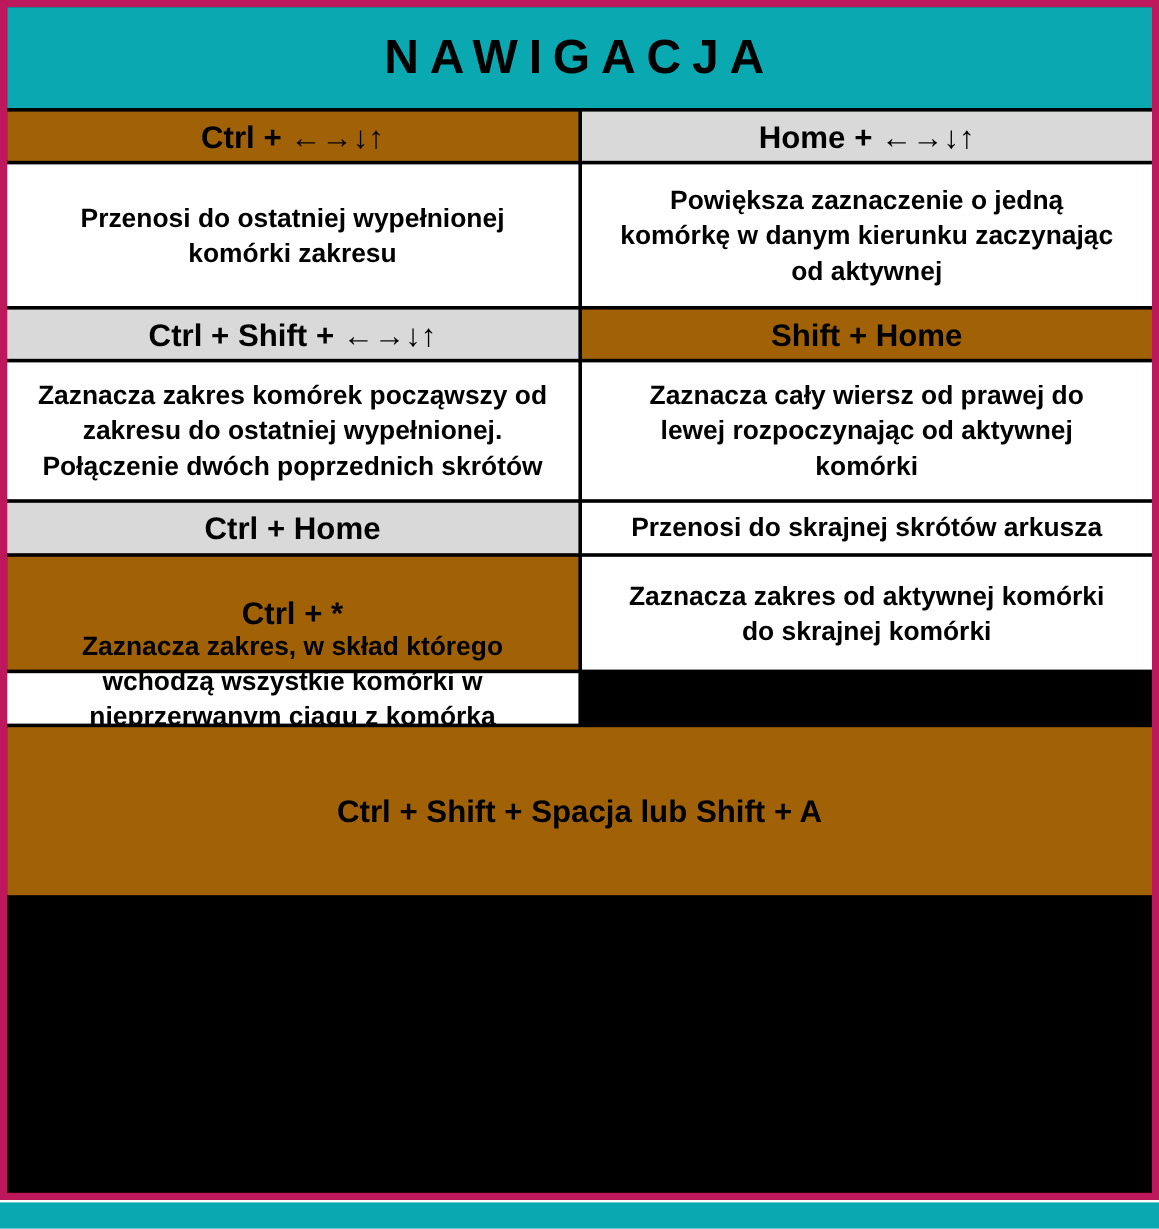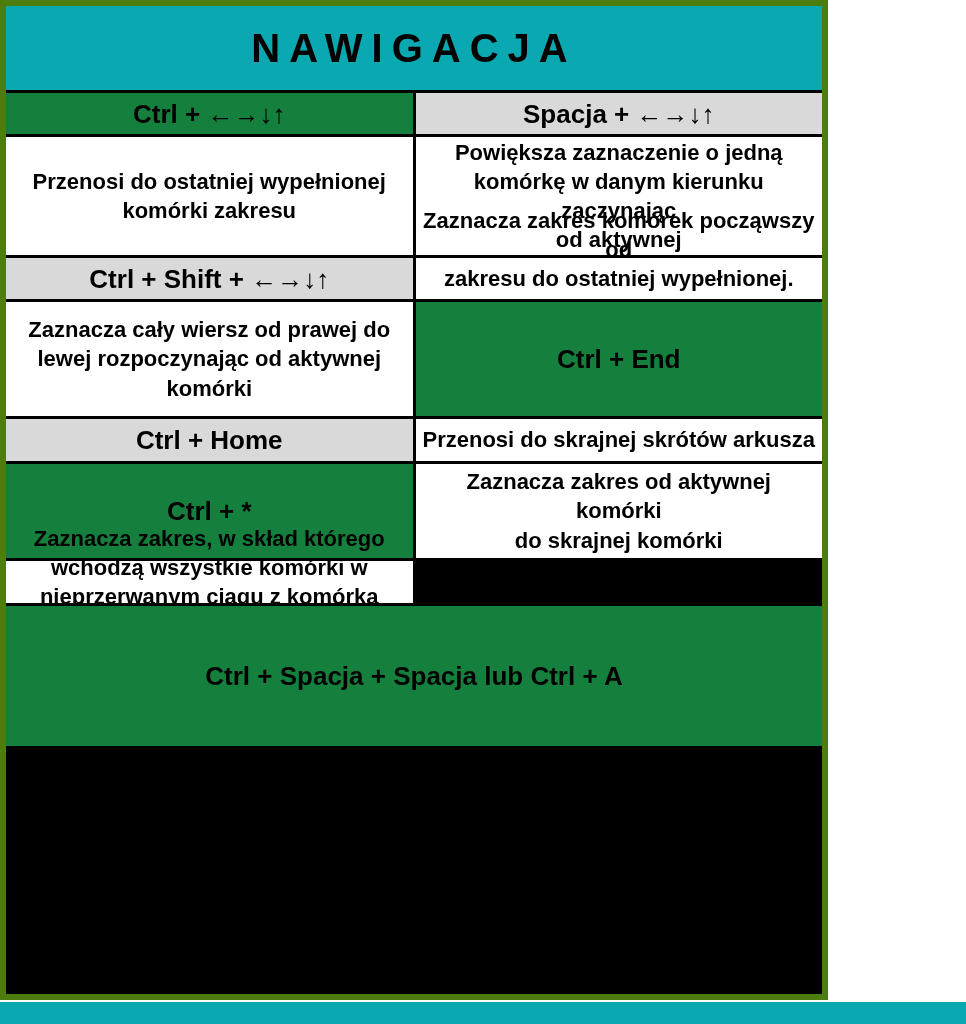--- a/index.html
+++ b/index.html
@@ -9,22 +9,22 @@
   }
   .sheet {
     width: 966px;
     height: 1024px;
     font-family: "Liberation Sans", "DejaVu Sans", sans-serif;
     color: #000000;
     box-sizing: border-box;
   }
   .table {
     box-sizing: border-box;
-    width: 828px;
-    border: 6px solid #4d7c0f;
+    width: 966px;
+    border: 6px solid #be185d;
     background: #000000;
     display: grid;
     grid-template-columns: 1fr 1fr;
     grid-template-rows: 84px 41px 118px 41px 114px 42px 94px 42px 140px 42px 200px;
     gap: 3px;
   }
   .cell {
     display: flex;
     align-items: center;
     justify-content: center;
@@ -37,21 +37,21 @@
     font-size: 40px;
     font-weight: bold;
     letter-spacing: 9px;
   }
   .key {
     font-size: 26px;
     font-weight: bold;
     line-height: 1;
     padding: 0 4px;
   }
-  .key.light { background: #15803d; }
+  .key.light { background: #a16207; }
   .key.dark  { background: #d9d9d9; }
   .desc {
     background: #ffffff;
     font-size: 22px;
     font-weight: bold;
     line-height: 1.32;
     white-space: pre-line;
     padding: 0 6px;
   }
   .footer-bar {
@@ -63,50 +63,50 @@
 </style>
 </head>
 <body>
 
 <div class="sheet">
   <div class="table">
 
     <div class="cell title-cell span2">NAWIGACJA</div>
 
     <div class="cell key light">Ctrl + ←→↓↑</div>
-    <div class="cell key dark">Spacja + ←→↓↑</div>
+    <div class="cell key dark">Home + ←→↓↑</div>
 
     <div class="cell desc">Przenosi do ostatniej wypełnionej
 komórki zakresu</div>
     <div class="cell desc">Powiększa zaznaczenie o jedną
 komórkę w danym kierunku zaczynając
 od aktywnej</div>
 
     <div class="cell key dark">Ctrl + Shift + ←→↓↑</div>
+    <div class="cell key light">Shift + Home</div>
 
     <div class="cell desc">Zaznacza zakres komórek począwszy od
 zakresu do ostatniej wypełnionej.
 Połączenie dwóch poprzednich skrótów</div>
     <div class="cell desc">Zaznacza cały wiersz od prawej do
 lewej rozpoczynając od aktywnej
 komórki</div>
 
-    <div class="cell key light">Ctrl + End</div>
     <div class="cell key dark">Ctrl + Home</div>
 
     <div class="cell desc">Przenosi do skrajnej skrótów arkusza</div>
 
     <div class="cell key light">Ctrl + *</div>
 
     <div class="cell desc">Zaznacza zakres od aktywnej komórki
 do skrajnej komórki</div>
     <div class="cell desc">Zaznacza zakres, w skład którego
 wchodzą wszystkie komórki w
 nieprzerwanym ciągu z komórką
 aktywną</div>
 
-    <div class="cell key light span2">Ctrl + Spacja + Spacja lub Ctrl + A</div>
+    <div class="cell key light span2">Ctrl + Shift + Spacja lub Shift + A</div>
 
 
   </div>
 
   <div class="footer-bar"></div>
 </div>
 
 </body></html>

